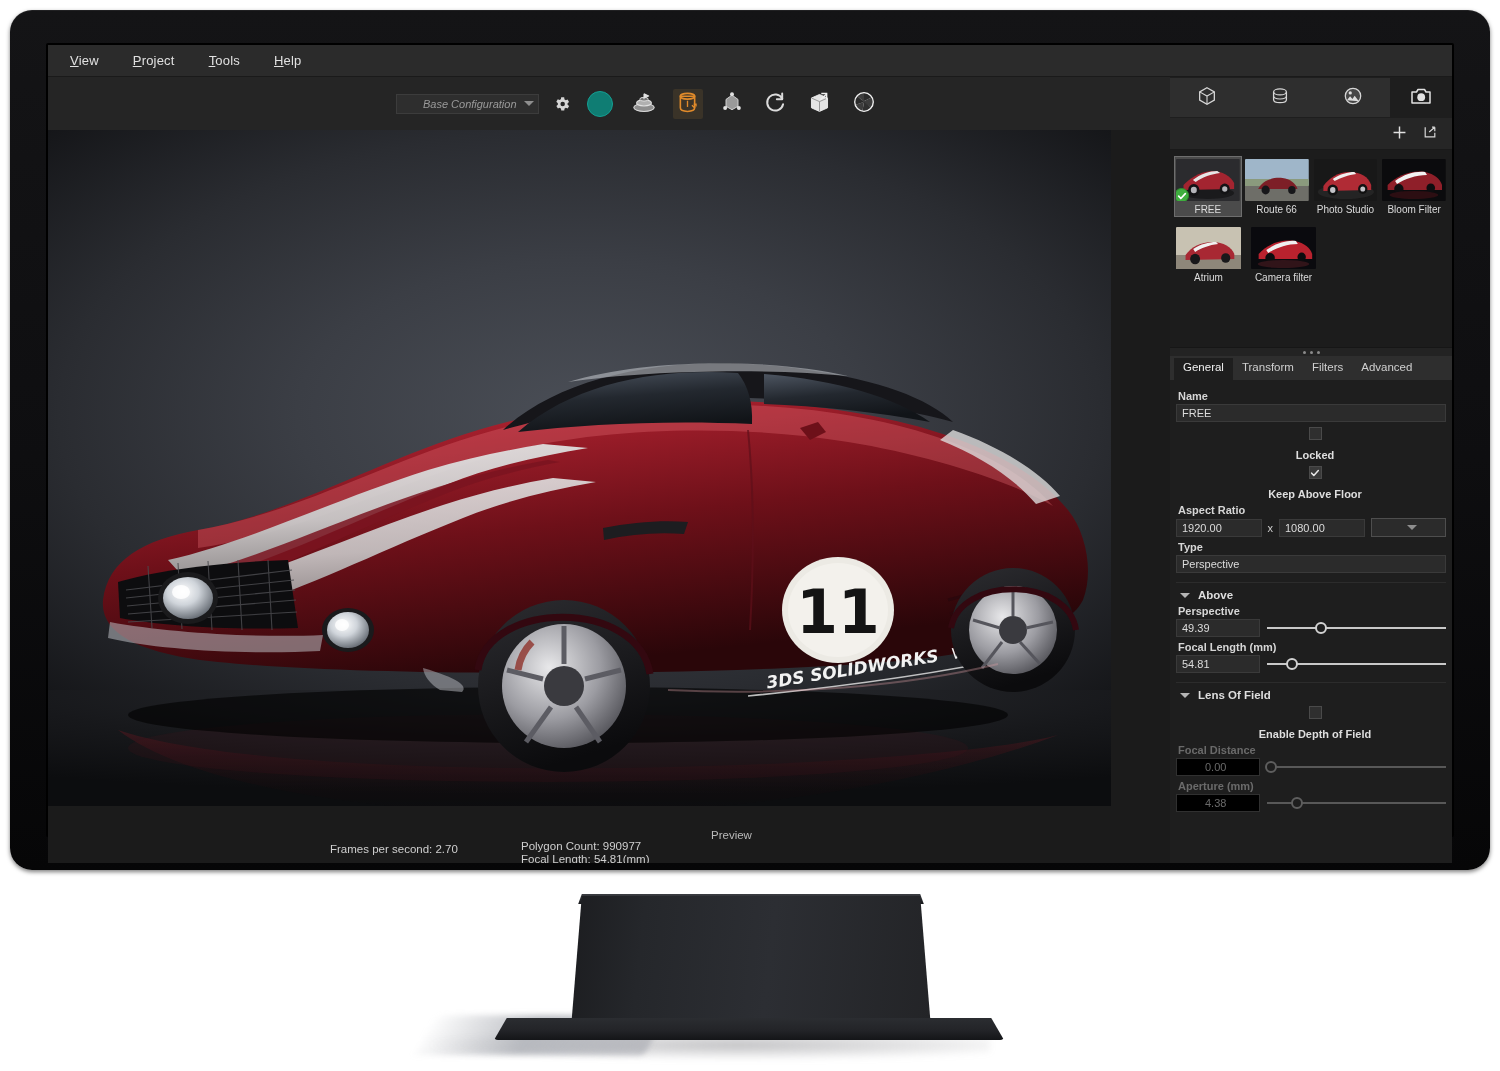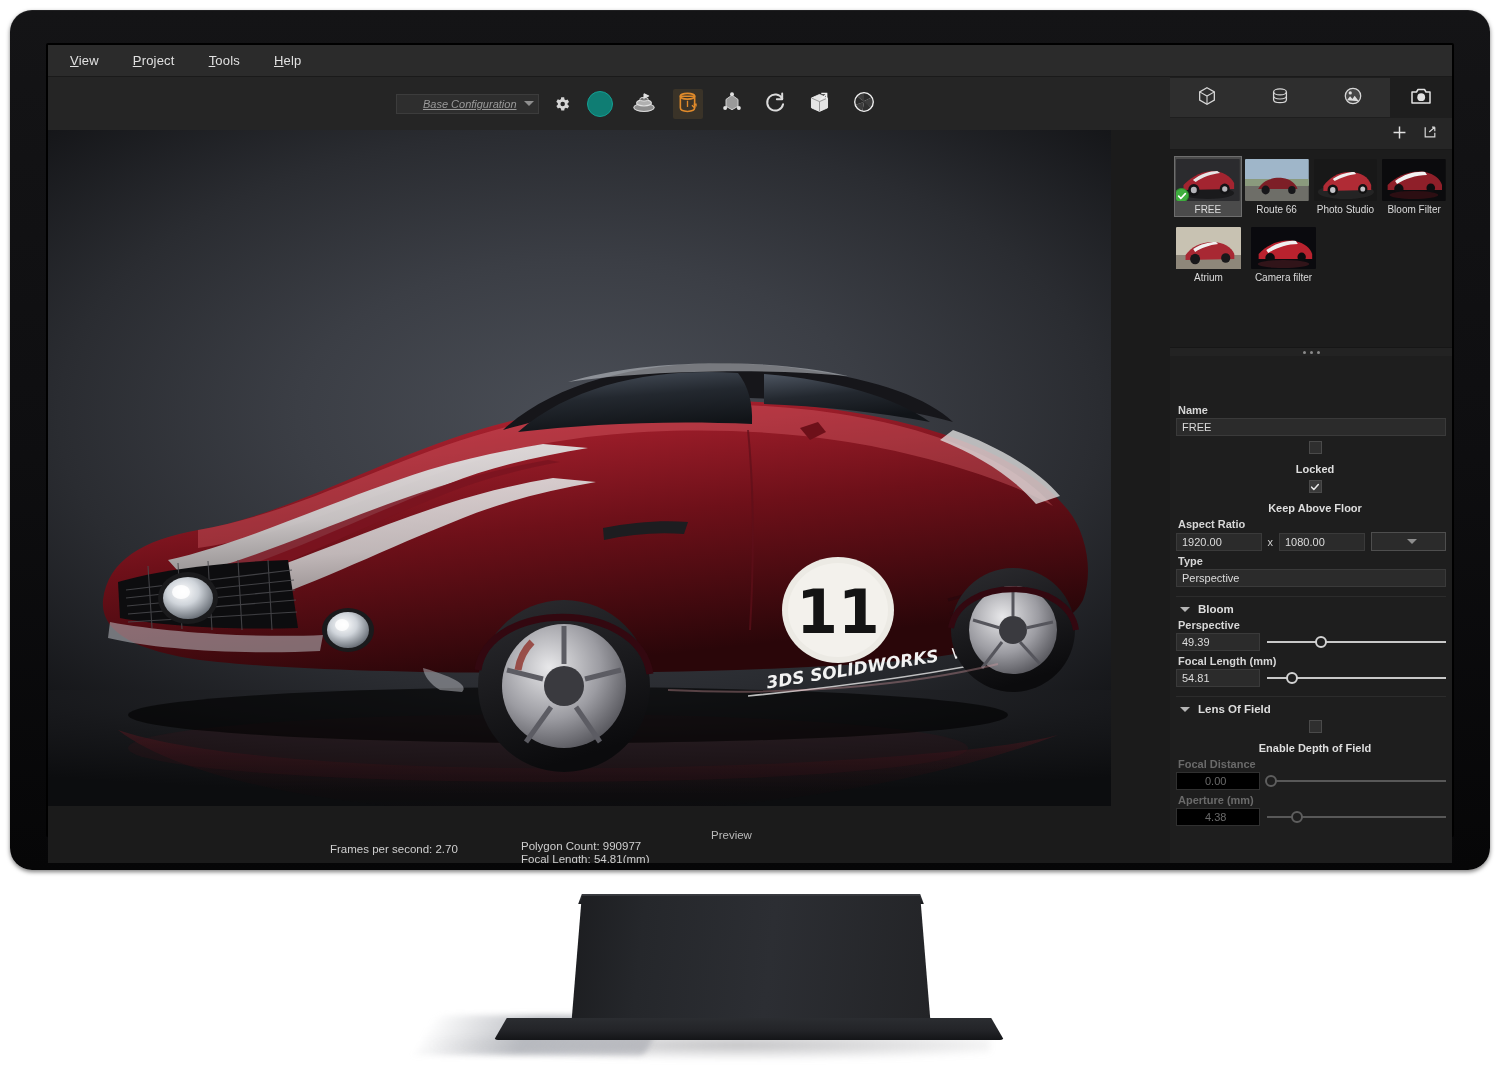--- a/index.html
+++ b/index.html
@@ -66,21 +66,21 @@
     height:53px; background:#252525; display:flex; align-items:center;
     justify-content:center; gap:0;
   }
   .toolbar-inner{ display:flex; align-items:center; gap:14px; transform:translateX(28px); }
   .config-box{
     width:143px; height:20px; background:#2e2e2e; border:1px solid #3c3c3c;
     display:flex; align-items:center; justify-content:flex-end; padding:0 4px 0 8px;
   }
   .config-label{
     flex:1; text-align:right; font-style:italic; font-size:11px; color:#9a9a9a;
-    white-space:nowrap; overflow:hidden;text-decoration:underline;
+    white-space:nowrap; overflow:hidden;
   }
   .caret-dn{
     width:0;height:0;border-left:5px solid transparent;border-right:5px solid transparent;
     border-top:5px solid #8e8e8e; margin-left:7px;
   }
   .gear{ width:18px;height:18px; }
   .tb-icon{ width:30px;height:30px; display:flex;align-items:center;justify-content:center; border-radius:2px;}
   .tb-icon.active{ background:#3a3328; }
   .teal-dot{ width:26px;height:26px;border-radius:50%;background:#0f7d73;border:1px solid #14a093;}
 
@@ -150,21 +150,21 @@
   .splitter i{ width:3px;height:3px;background:#8a8a8a;border-radius:50%; display:block;}
 
   .prop-tabs{
     height:24px; background:#2e2e2e; display:flex; align-items:flex-end; padding-left:4px;
   }
   .prop-tab{
     padding:3px 9px 4px 9px; font-size:11.5px; color:#cfcfcf; cursor:pointer; height:22px;
   }
   .prop-tab.active{ background:#1e1e1e; color:#f0f0f0; }
 
-  .props{ flex:1; background:#1e1e1e; padding:6px 6px 0 6px; overflow:hidden;margin-top:38px; }
+  .props{ flex:1; background:#1e1e1e; padding:6px 6px 0 6px; overflow:hidden; }
   .lbl{ font-size:11px; color:#d6d6d6; margin:4px 0 2px 2px; font-weight:bold; }
   .lbl.dim{ color:#6a6a6a; }
   .field{
     height:18px; background:#2b2b2b; border:1px solid #3a3a3a; color:#dcdcdc;
     font-size:11px; padding:0 5px; display:flex; align-items:center; width:100%;
   }
   .field.dim{ color:#6a6a6a; background:#000000; border-color:#303030;padding-left:28px;}
   .row{ display:flex; align-items:center; gap:6px; }
   .cb-row{ display:flex; align-items:center; gap:9px; margin:5px 0 0 8px;flex-direction:column; }
   .cb{
@@ -657,20 +657,26 @@
             </div>
           </div>
         </div>
 
         <div class="splitter">
           <i></i>
           <i></i>
           <i></i>
         </div>
 
+        <div class="prop-tabs">
+          <div class="prop-tab active">General</div>
+          <div class="prop-tab">Transform</div>
+          <div class="prop-tab">Filters</div>
+          <div class="prop-tab">Advanced</div>
+        </div>
 
         <div class="props">
 
           <div class="lbl">Name</div>
           <div class="field">FREE</div>
 
           <div class="cb-row">
             <span class="cb"></span>
             <span class="cb-label">Locked</span>
           </div>
@@ -694,21 +700,21 @@
             </div>
           </div>
 
           <div class="lbl">Type</div>
           <div class="field">Perspective</div>
 
           <div class="sep"></div>
 
           <div class="section-head">
             <span class="tri"></span>
-            <span class="section-title">Bloom</span>
+            <span class="section-title">Above</span>
           </div>
 
           <div class="lbl">Perspective</div>
           <div class="slider-row">
             <div class="field num-field">49.39</div>
             <div class="track">
               <span class="bar"></span>
               <span class="knob" id="k-persp" style="left: 30%;"></span>
             </div>
           </div>

